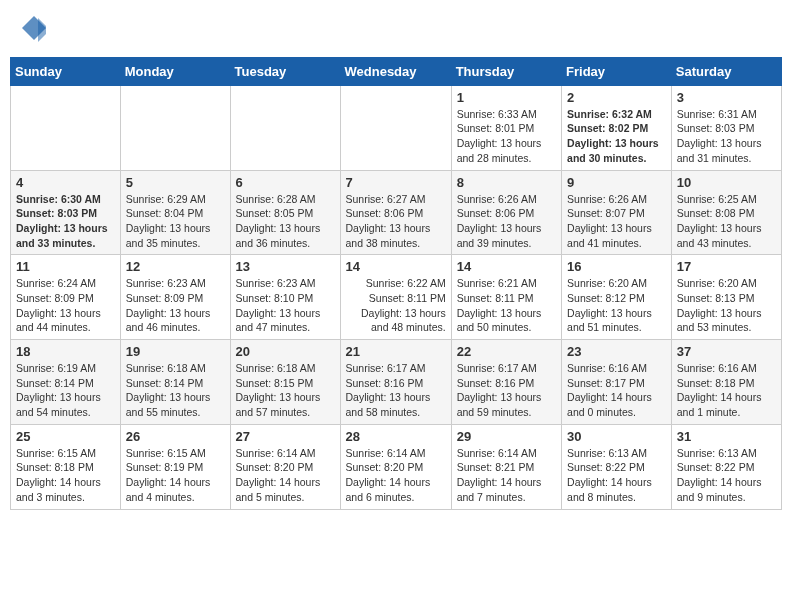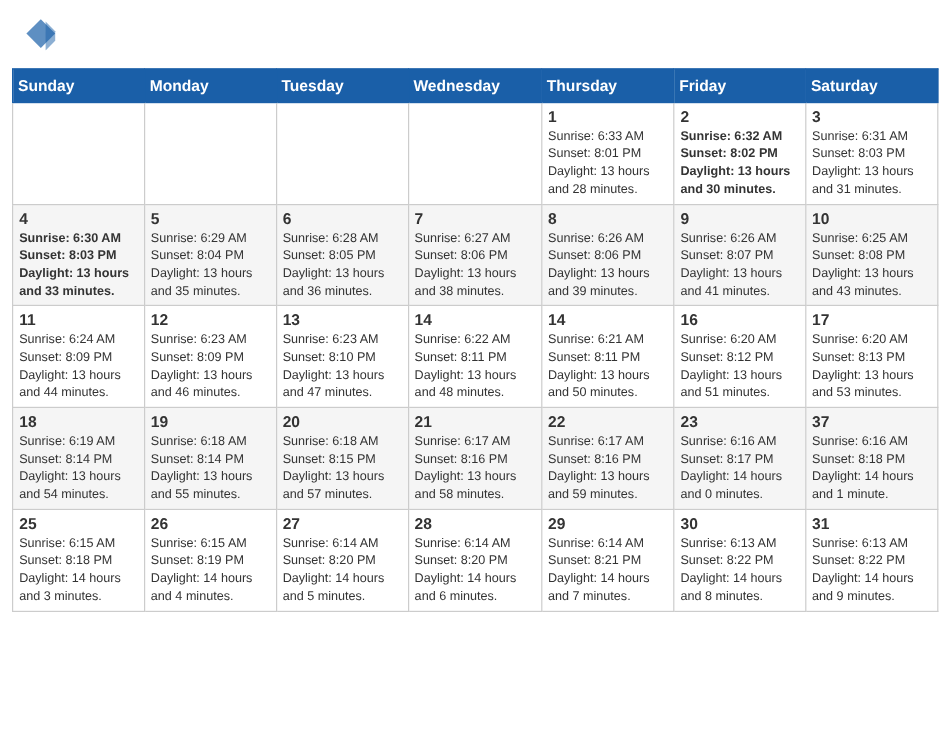--- a/index.html
+++ b/index.html
@@ -224,21 +224,21 @@
         </td>
         <td>
           <span class="day-number">13</span>
           <div class="day-info" style="white-space: pre-line;">Sunrise: 6:23 AM
 Sunset: 8:10 PM
 Daylight: 13 hours
 and 47 minutes.</div>
         </td>
         <td>
           <span class="day-number">14</span>
-          <div class="day-info" style="white-space: pre-line;">Sunrise: 6:22 AM
+          <div class="day-info" style="white-space: pre-line; text-align: right;">Sunrise: 6:22 AM
 Sunset: 8:11 PM
 Daylight: 13 hours
 and 48 minutes.</div>
         </td>
         <td>
           <span class="day-number">14</span>
           <div class="day-info" style="white-space: pre-line;">Sunrise: 6:21 AM
 Sunset: 8:11 PM
 Daylight: 13 hours
 and 50 minutes.</div>

